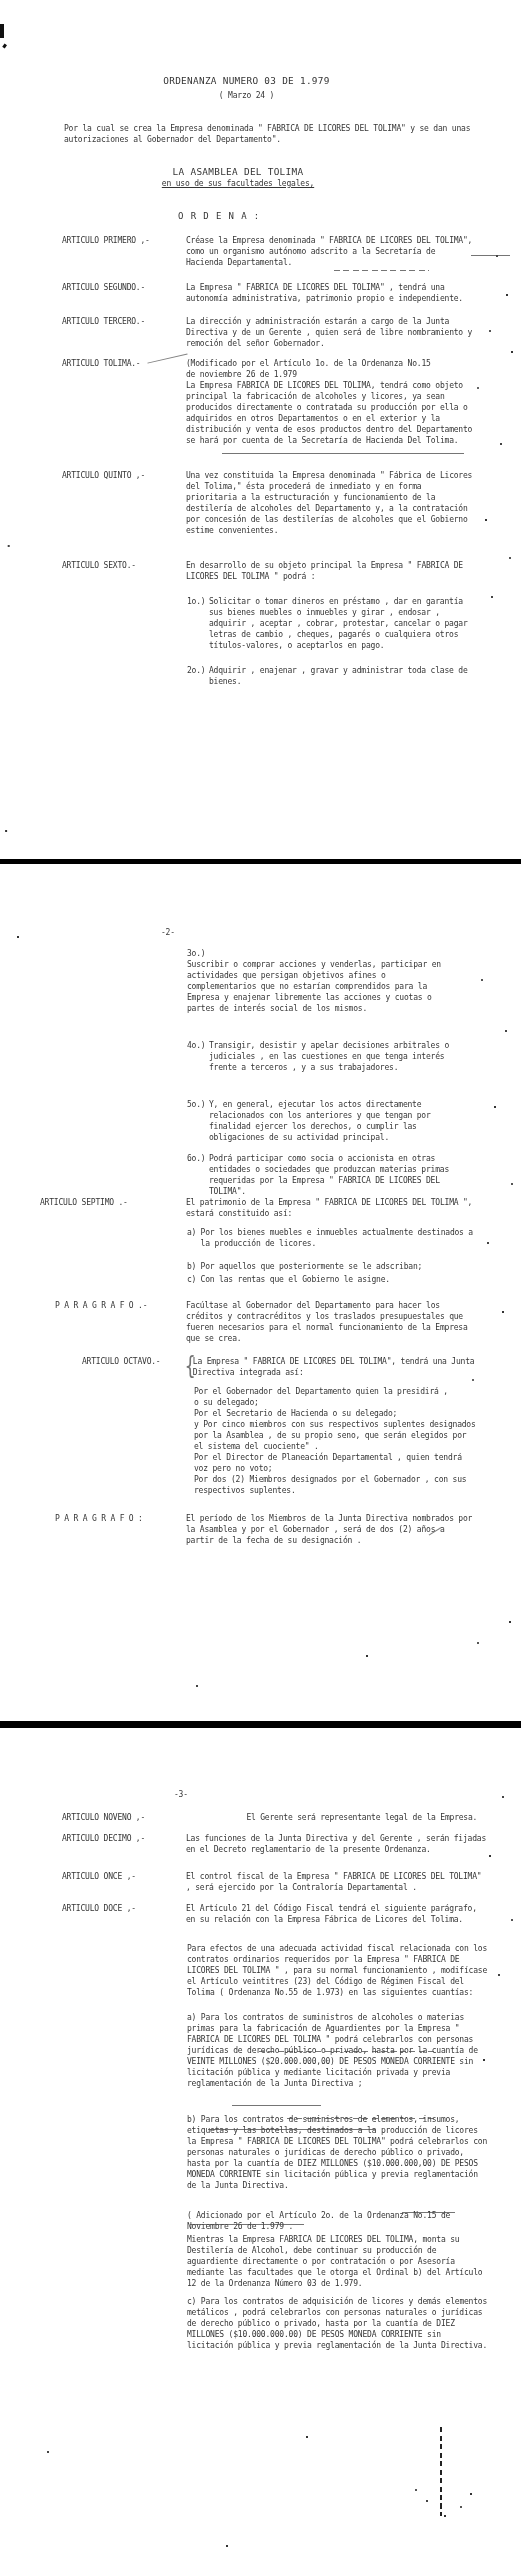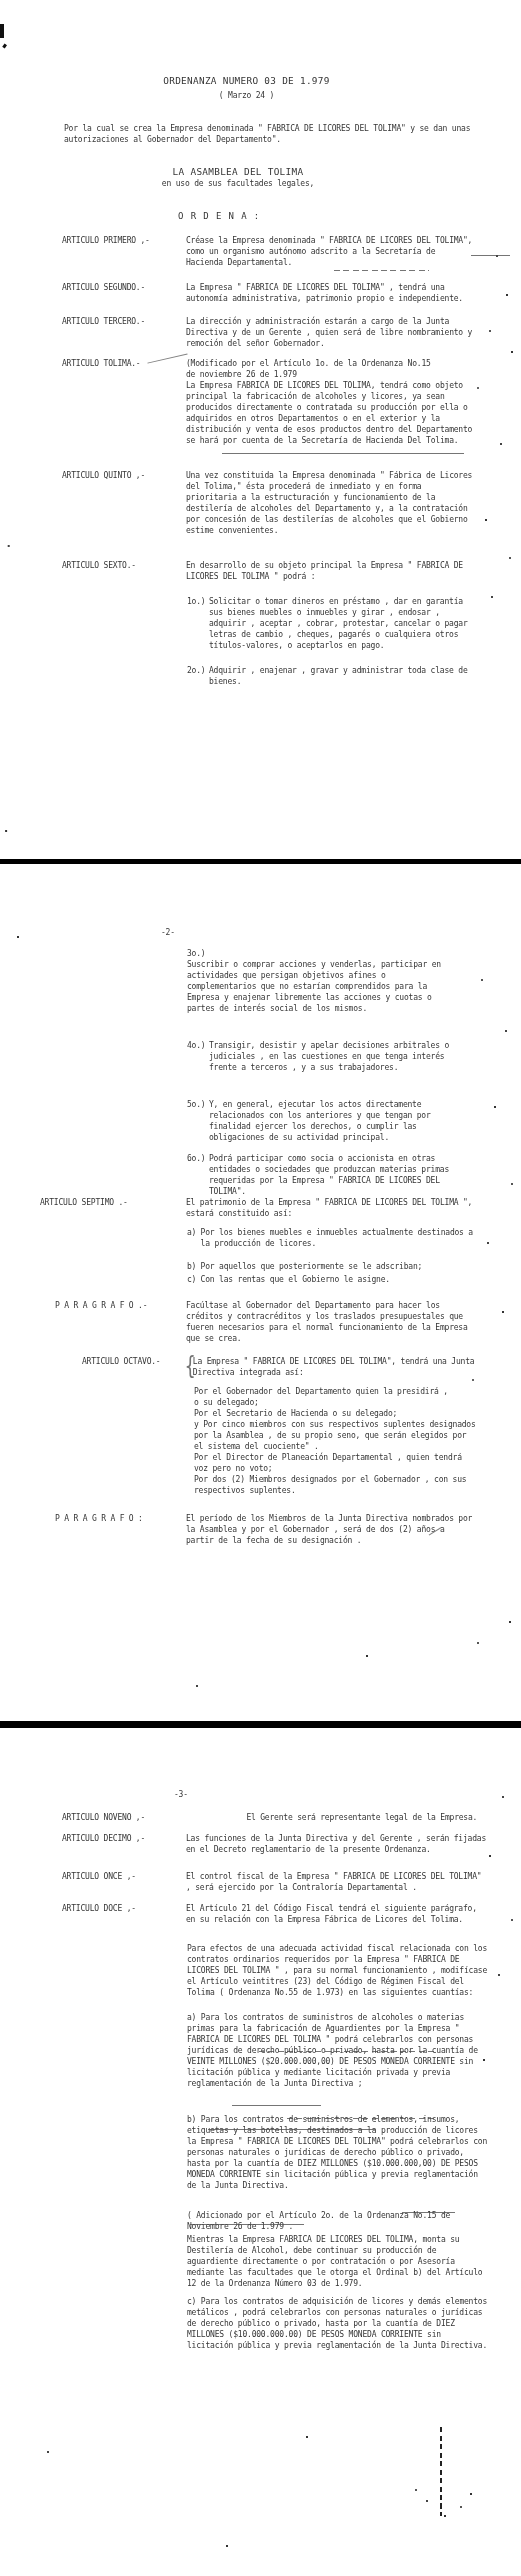--- a/index.html
+++ b/index.html
@@ -58,21 +58,21 @@
 
   <div id="content">
 
     <div class="pagewrap p1">
       <div class="t title center" style="width:485px;">ORDENANZA NUMERO 03 DE 1.979</div>
       <div class="t center" style="width:485px;margin-top:3.4px;">( Marzo 24 )</div>
 
       <div class="t" style="margin:22px 0 0 60px;width:430px;">Por la cual se crea la Empresa denominada " FABRICA DE LICORES DEL TOLIMA" y se dan unas autorizaciones al Gobernador del Departamento".</div>
 
       <div class="t title center" style="width:468px;margin-top:20.4px;">LA ASAMBLEA DEL TOLIMA</div>
-      <div class="t center" style="width:468px;">en uso de sus facultades legales,</div>
+      <div class="t center" style="width:468px;text-decoration:underline;">en uso de sus facultades legales,</div>
 
       <div class="t ordena" style="margin:22px 0 0 174px;">O R D E N A :</div>
 
       <div class="row" style="margin-top:13.6px;">
         <div class="t lab">ARTICULO PRIMERO ,-</div>
         <div class="t txt">Créase la Empresa denominada " FABRICA DE LICORES DEL TOLIMA", como un organismo autónomo adscrito a la Secretaría de Hacienda Departamental.</div>
       </div>
       <div class="row" style="margin-top:13.6px;">
         <div class="t lab">ARTICULO SEGUNDO.-</div>
         <div class="t txt">La Empresa " FABRICA DE LICORES DEL TOLIMA" , tendrá una autonomía administrativa, patrimonio propio e independiente.</div>

